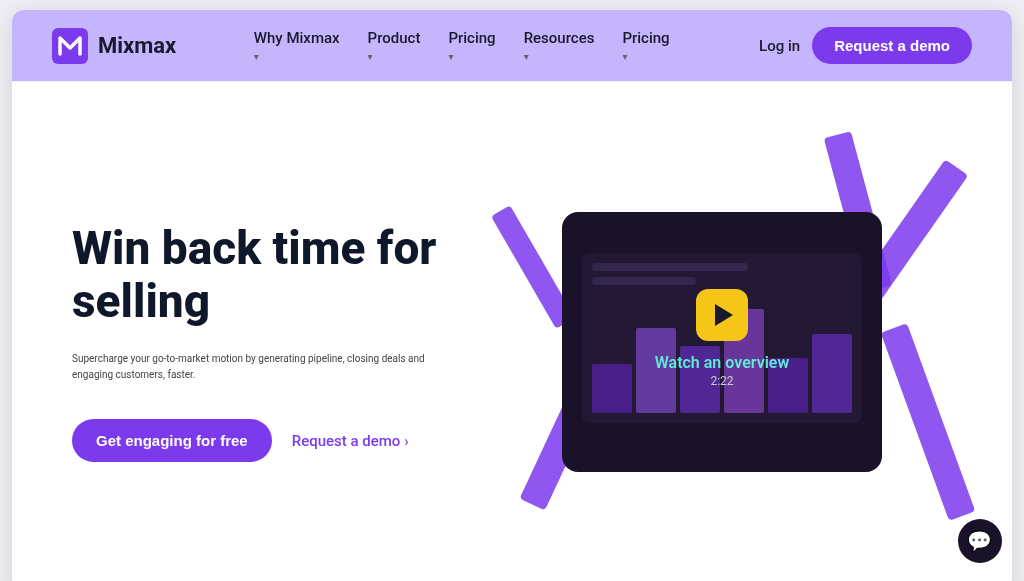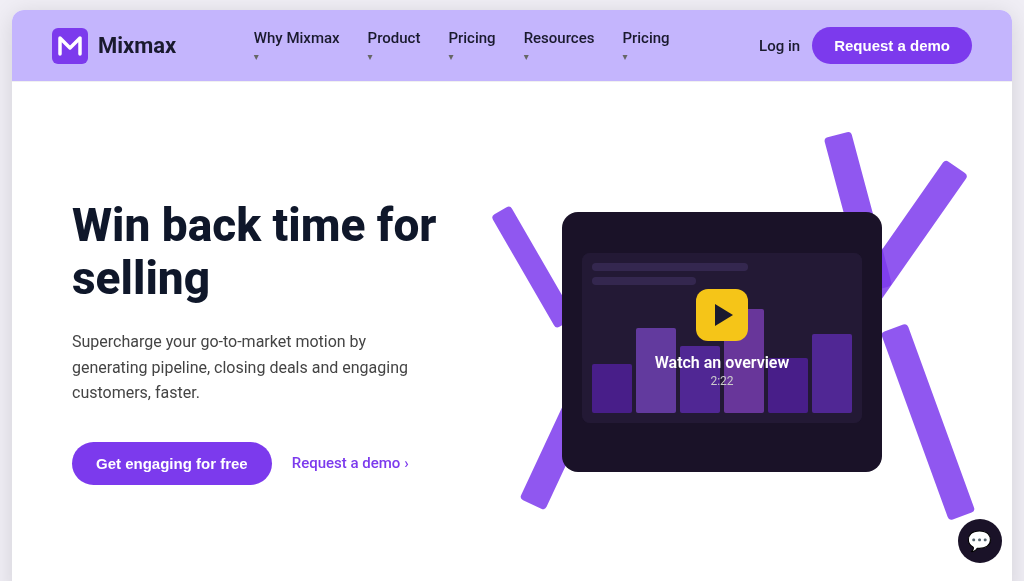--- a/index.html
+++ b/index.html
@@ -123,21 +123,21 @@
 
     .hero-title {
       font-size: 46px;
       font-weight: 800;
       color: #0f172a;
       line-height: 1.15;
       margin-bottom: 24px;
     }
 
     .hero-subtitle {
-      font-size: 16px;
+      font-size: 10px;
       color: #444;
       line-height: 1.6;
       margin-bottom: 36px;
       max-width: 370px;
     }
 
     .hero-ctas {
       display: flex;
       align-items: center;
       gap: 20px;
@@ -302,21 +302,21 @@
 
     .play-btn::after {
       content: '';
       border-left: 18px solid #1a1a2e;
       border-top: 11px solid transparent;
       border-bottom: 11px solid transparent;
       margin-left: 4px;
     }
 
     .video-label {
-      color: #ffffff;
+      color: #5eead4;
       font-size: 16px;
       font-weight: 600;
       text-align: right;
     }
 
     .video-duration {
       color: #ccc;
       font-size: 12px;
       margin-top: 2px;
     }

